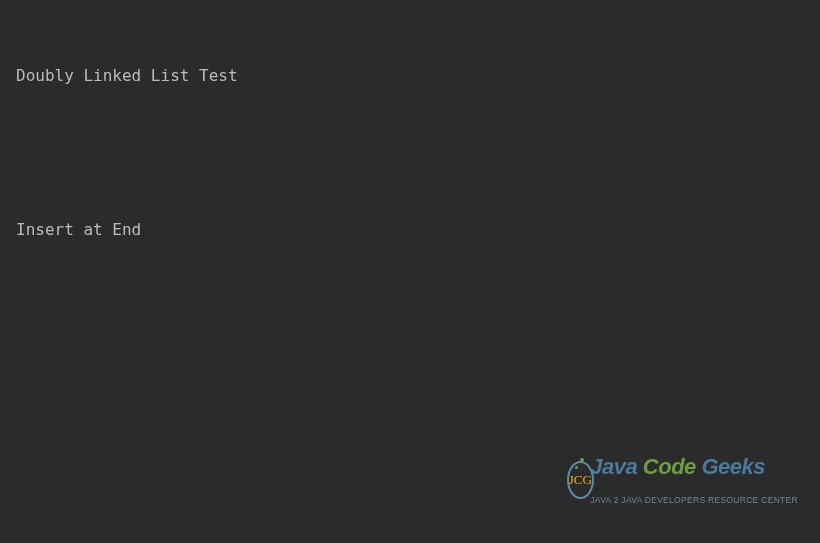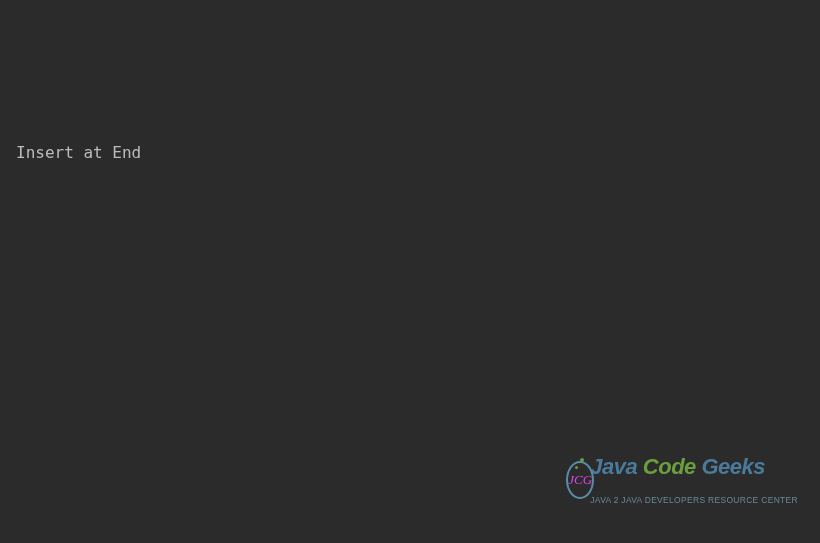--- a/index.html
+++ b/index.html
@@ -44,23 +44,22 @@
     }
     .watermark-circle {
       width: 38px;
       height: 38px;
       border: 2px solid #5a8ca8;
       border-radius: 50%;
       display: flex;
       align-items: center;
       justify-content: center;
       font-family: serif;
-      font-style: italic;
       font-size: 13px;
-      color: #d946ef;
+      color: #eab308;
       position: relative;
       margin-left: 44px;
     }
     .watermark-dots {
       position: absolute;
       top: -4px;
       right: -4px;
       width: 20px;
       height: 20px;
     }
@@ -110,20 +109,21 @@
       color: #6a8a9a;
       letter-spacing: 0.3px;
       margin-top: 16px;
       text-transform: uppercase;
     }
   </style>
 </head>
 <body>
 
 <div class="terminal-output">
+  <span class="terminal-line">Doubly Linked List Test</span>
   <span class="terminal-line"></span>
   <span class="terminal-line">Insert at End</span>
   <span class="terminal-line"></span>
   
   
   
   
   
   
   

